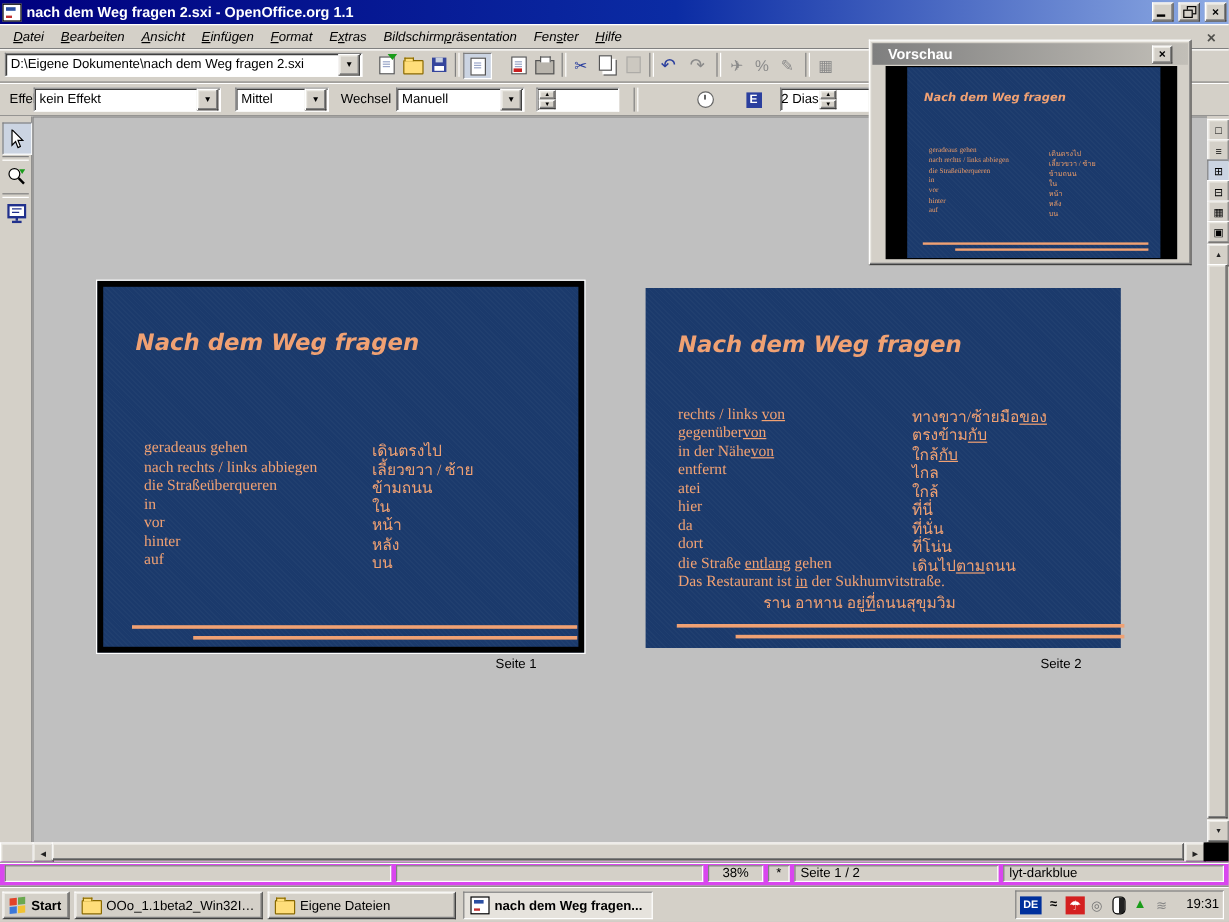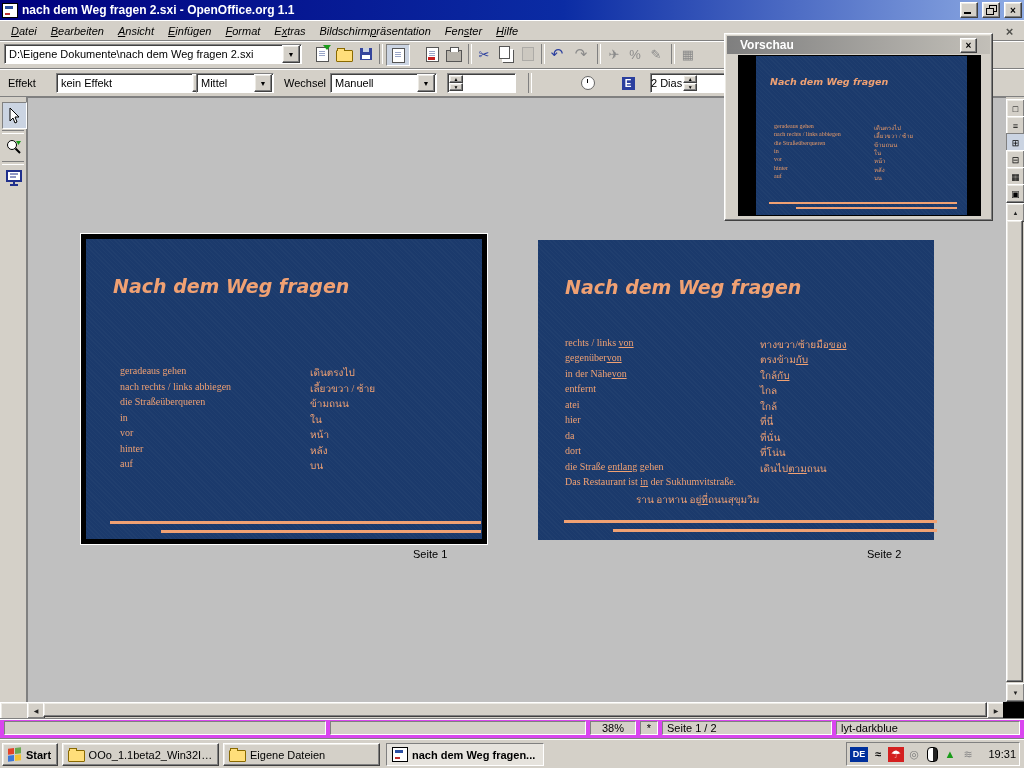--- a/index.html
+++ b/index.html
@@ -55,21 +55,21 @@
   .ic-clock::after{content:"";position:absolute;left:5px;top:2px;width:1px;height:4px;background:#000}
   .ic-ebox{width:13px;height:13px;background:#2B3F9E;color:#fff;font-weight:bold;font-size:10px;display:flex;align-items:center;justify-content:center}
   
   .lbar{left:0;top:97px;width:27px;height:605px;background:#D4D0C8;box-shadow:inset -1px 0 0 #808080}
   .lbtn{left:2px;width:23px;height:25px;display:flex;align-items:center;justify-content:center}
   .lsep{left:2px;width:22px;height:2px;border-top:1px solid #808080;border-bottom:1px solid #fff}
   
   .canvas{left:27px;top:97px;width:979px;height:605px;background:#C0C0C0;box-shadow:inset 1px 1px 0 #808080}
   .slide{background:#1B3A6C;background-image:repeating-linear-gradient(45deg,rgba(255,255,255,0.025) 0 1px,transparent 1px 3px)}
   .s-title{position:absolute;font-family:"DejaVu Sans",sans-serif;font-weight:bold;font-style:italic;font-size:19px;color:#F0A173;white-space:nowrap}
-  .srow{position:absolute;left:0;right:0;height:15px;font-family:"Liberation Serif",serif;font-size:10px;color:#F0A173;white-space:nowrap}
+  .srow{position:absolute;left:0;right:0;height:15px;font-family:"Liberation Serif",serif;font-size:13px;color:#F0A173;white-space:nowrap}
   .pos{position:absolute}
   .s1de{position:absolute;left:34px}.s1th{position:absolute;left:224px}
   .s2de{position:absolute;left:27px}.s2th{position:absolute;left:222px}
   .srow i{font-style:normal}
   .srow .u{text-decoration:underline}
   .oline{position:absolute;height:3px;background:#F0A173}
   .pagelabel{position:absolute;width:70px;font-size:11px;color:#000}
   
   .rcol{left:1006px;top:97px;width:18px;height:605px;background:#D4D0C8}
   .vbtn{left:0;width:17px;height:17px;display:flex;align-items:center;justify-content:center;font-size:9px}
@@ -176,21 +176,21 @@
     <div class="abs tsep" style="left:597px;top:3px"></div>
     <div class="abs ticon gray" style="left:604px;top:3px">✈</div>
     <div class="abs ticon gray" style="left:625px;top:3px">%</div>
     <div class="abs ticon gray" style="left:646px;top:3px">✎</div>
     <div class="abs tsep" style="left:671px;top:3px"></div>
     <div class="abs ticon gray" style="left:678px;top:3px">▦</div>
   </div>
 
   <div class="abs objbar bar">
     <span class="abs" style="left:8px;top:8px">Effekt</span>
-    <div class="abs combo" style="left:56px;top:4px;width:156px">
+    <div class="abs combo" style="left:28px;top:4px;width:156px">
       <span class="cval">kein Effekt</span>
       <span class="cbtn raised">
           <span>▼</span>
         </span>
     </div>
     <div class="abs combo" style="left:196px;top:4px;width:78px">
       <span class="cval">Mittel</span>
       <span class="cbtn raised">
           <span>▼</span>
         </span>

